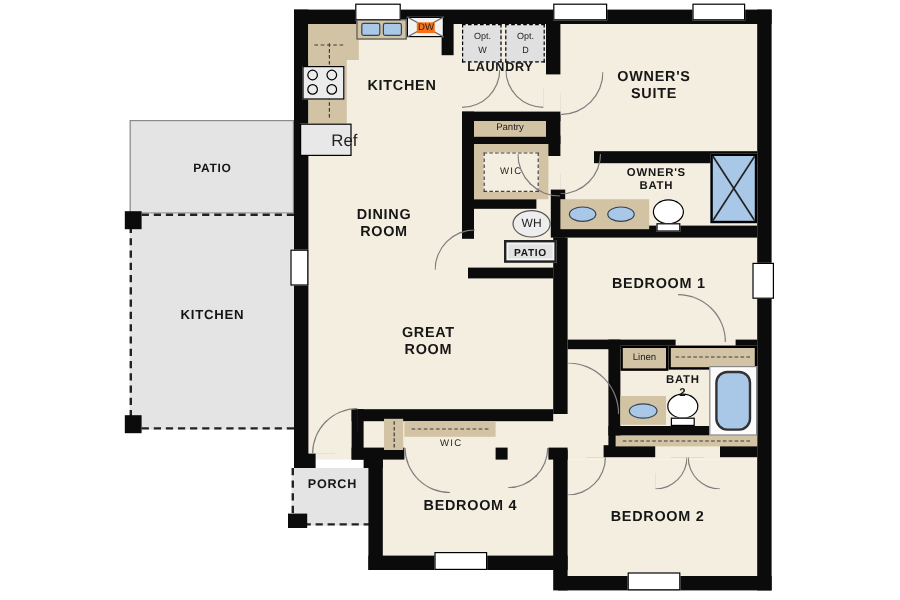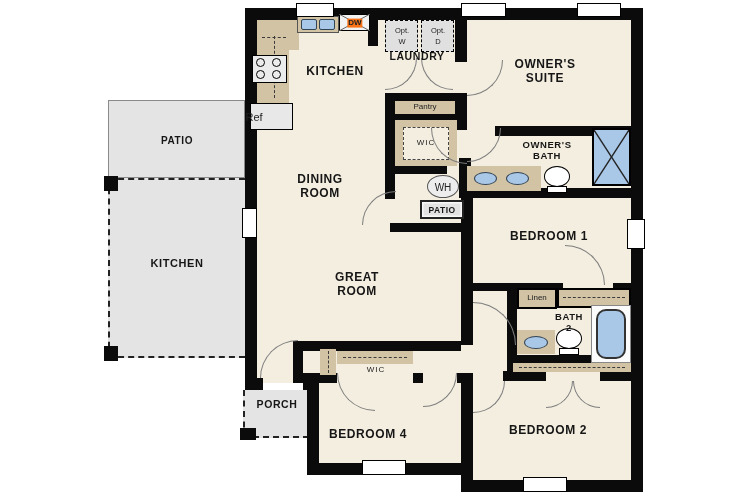--- a/index.html
+++ b/index.html
@@ -83,28 +83,28 @@
   <div class="dashV" style="left:274px;top:36px;height:62px;"></div>
   <div class="dashH" style="left:262px;top:37px;width:24px;"></div>
   <div class="tan" style="left:297px;top:16px;width:42px;height:17px;border:1px solid #555;box-sizing:border-box;"></div>
   <div class="abs blue" style="left:301px;top:19px;width:16px;height:11px;border:1px solid #345;border-radius:2px;box-sizing:border-box;"></div>
   <div class="abs blue" style="left:319px;top:19px;width:16px;height:11px;border:1px solid #345;border-radius:2px;box-sizing:border-box;"></div>
   <div class="appl" style="left:339px;top:14px;width:31px;height:17px;background:#f2f2f2;"></div>
   <svg class="x" style="left:339px;top:14px;" width="31" height="17">
       <line x1="0" y1="0" x2="31" y2="17" stroke="#666" stroke-width="1"></line>
       <line x1="31" y1="0" x2="0" y2="17" stroke="#666" stroke-width="1"></line>
     </svg>
-  <div class="lbl-sm" style="left:355px;top:23px;font-size:8px;background:#f97316;padding:0 1px;font-weight:bold;">DW</div>
+  <div class="lbl-sm" style="left:355px;top:23px;font-size:8px;background:#f97316;padding:0 1px;">DW</div>
   <div class="appl" style="left:252px;top:55px;width:35px;height:28px;"></div>
   <div class="burner" style="left:256px;top:58px;"></div>
   <div class="burner" style="left:272px;top:58px;"></div>
   <div class="burner" style="left:256px;top:70px;"></div>
   <div class="burner" style="left:272px;top:70px;"></div>
   <div class="appl" style="left:250px;top:103px;width:43px;height:27px;background:#e8e8e8;"></div>
-  <div class="lbl-sm" style="left:254px;top:117px;font-size:11px;">Ref</div>
+  <div class="lbl-sm" style="left:287px;top:117px;font-size:14px;">Ref</div>
 
   <div class="appl" style="left:385px;top:20px;width:33px;height:32px;background:#e0e0e0;border:1.2px dashed #000;">
     <div class="lbl-sm" style="left:16px;top:10px;font-size:7.5px;">Opt.</div>
     <div class="lbl-sm" style="left:16px;top:21px;font-size:7.5px;">W</div>
   </div>
   <div class="appl" style="left:421px;top:20px;width:33px;height:32px;background:#e0e0e0;border:1.2px dashed #000;">
     <div class="lbl-sm" style="left:16px;top:10px;font-size:7.5px;">Opt.</div>
     <div class="lbl-sm" style="left:16px;top:21px;font-size:7.5px;">D</div>
   </div>
 
@@ -189,18 +189,18 @@
     <div>OWNER'S</div>
     <div>BATH</div>
   </div>
   <div class="lbl" style="left:569px;top:322px;font-size:9.5px;">
     <div>BATH</div>
     <div>2</div>
   </div>
   <div class="lbl" style="left:417px;top:56px;font-size:10.5px;">LAUNDRY</div>
   <div class="lbl" style="left:549px;top:236px;font-size:12px;">BEDROOM 1</div>
   <div class="lbl" style="left:548px;top:430px;font-size:12px;">BEDROOM 2</div>
-  <div class="lbl" style="left:368px;top:421px;font-size:12px;margin-top:13px;">BEDROOM 4</div>
+  <div class="lbl" style="left:392px;top:421px;font-size:12px;">BEDROOM 4</div>
   <div class="lbl" style="left:177px;top:141px;font-size:10px;">PATIO</div>
   <div class="lbl" style="left:177px;top:263px;font-size:11px;">KITCHEN</div>
   <div class="lbl" style="left:277px;top:404px;font-size:10.5px;">PORCH</div>
 
 </div>
 
 </body></html>

